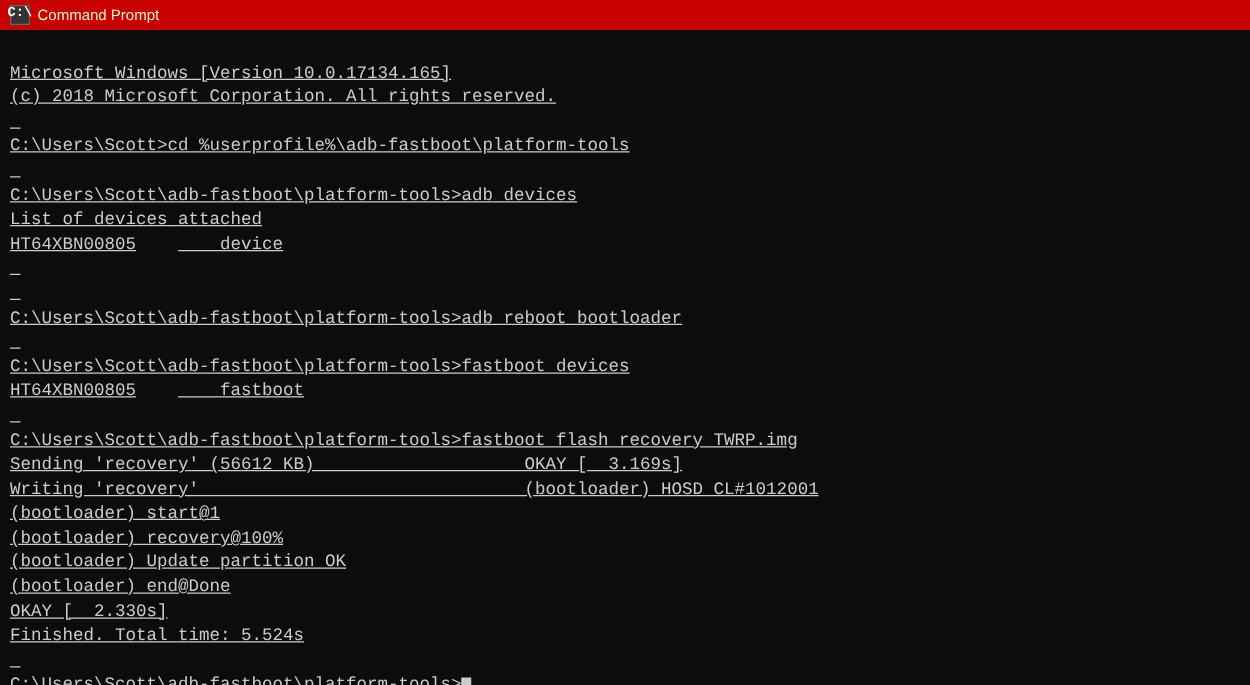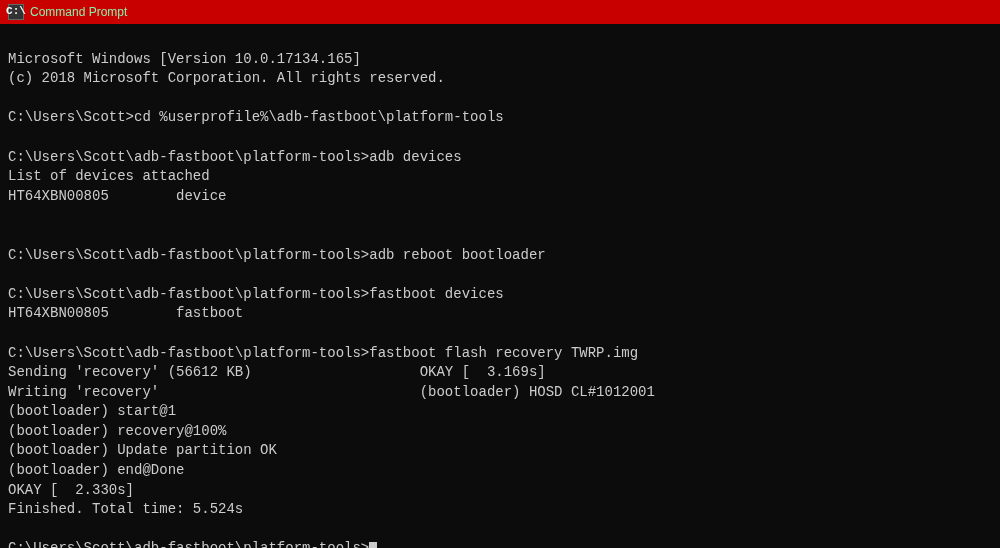--- a/index.html
+++ b/index.html
@@ -36,31 +36,32 @@
       justify-content: center;
       font-size: 11px;
       font-weight: bold;
       color: white;
       background: #333;
       border: 1px solid #666;
       flex-shrink: 0;
     }
 
     #title-text {
-      color: #86efac;
+      color: #fef9c3;
       font-family: 'Segoe UI', Arial, sans-serif;
       font-size: 12px;
       font-weight: normal;
     }
 
     #terminal-body {
       padding: 6px 8px;
       height: calc(548px - 24px);
       overflow: hidden;
       white-space: pre;
+      text-decoration: underline;
     }
 
     .line {
       display: block;
       white-space: pre;
     }
 
     .cursor {
       display: inline-block;
       width: 8px;

